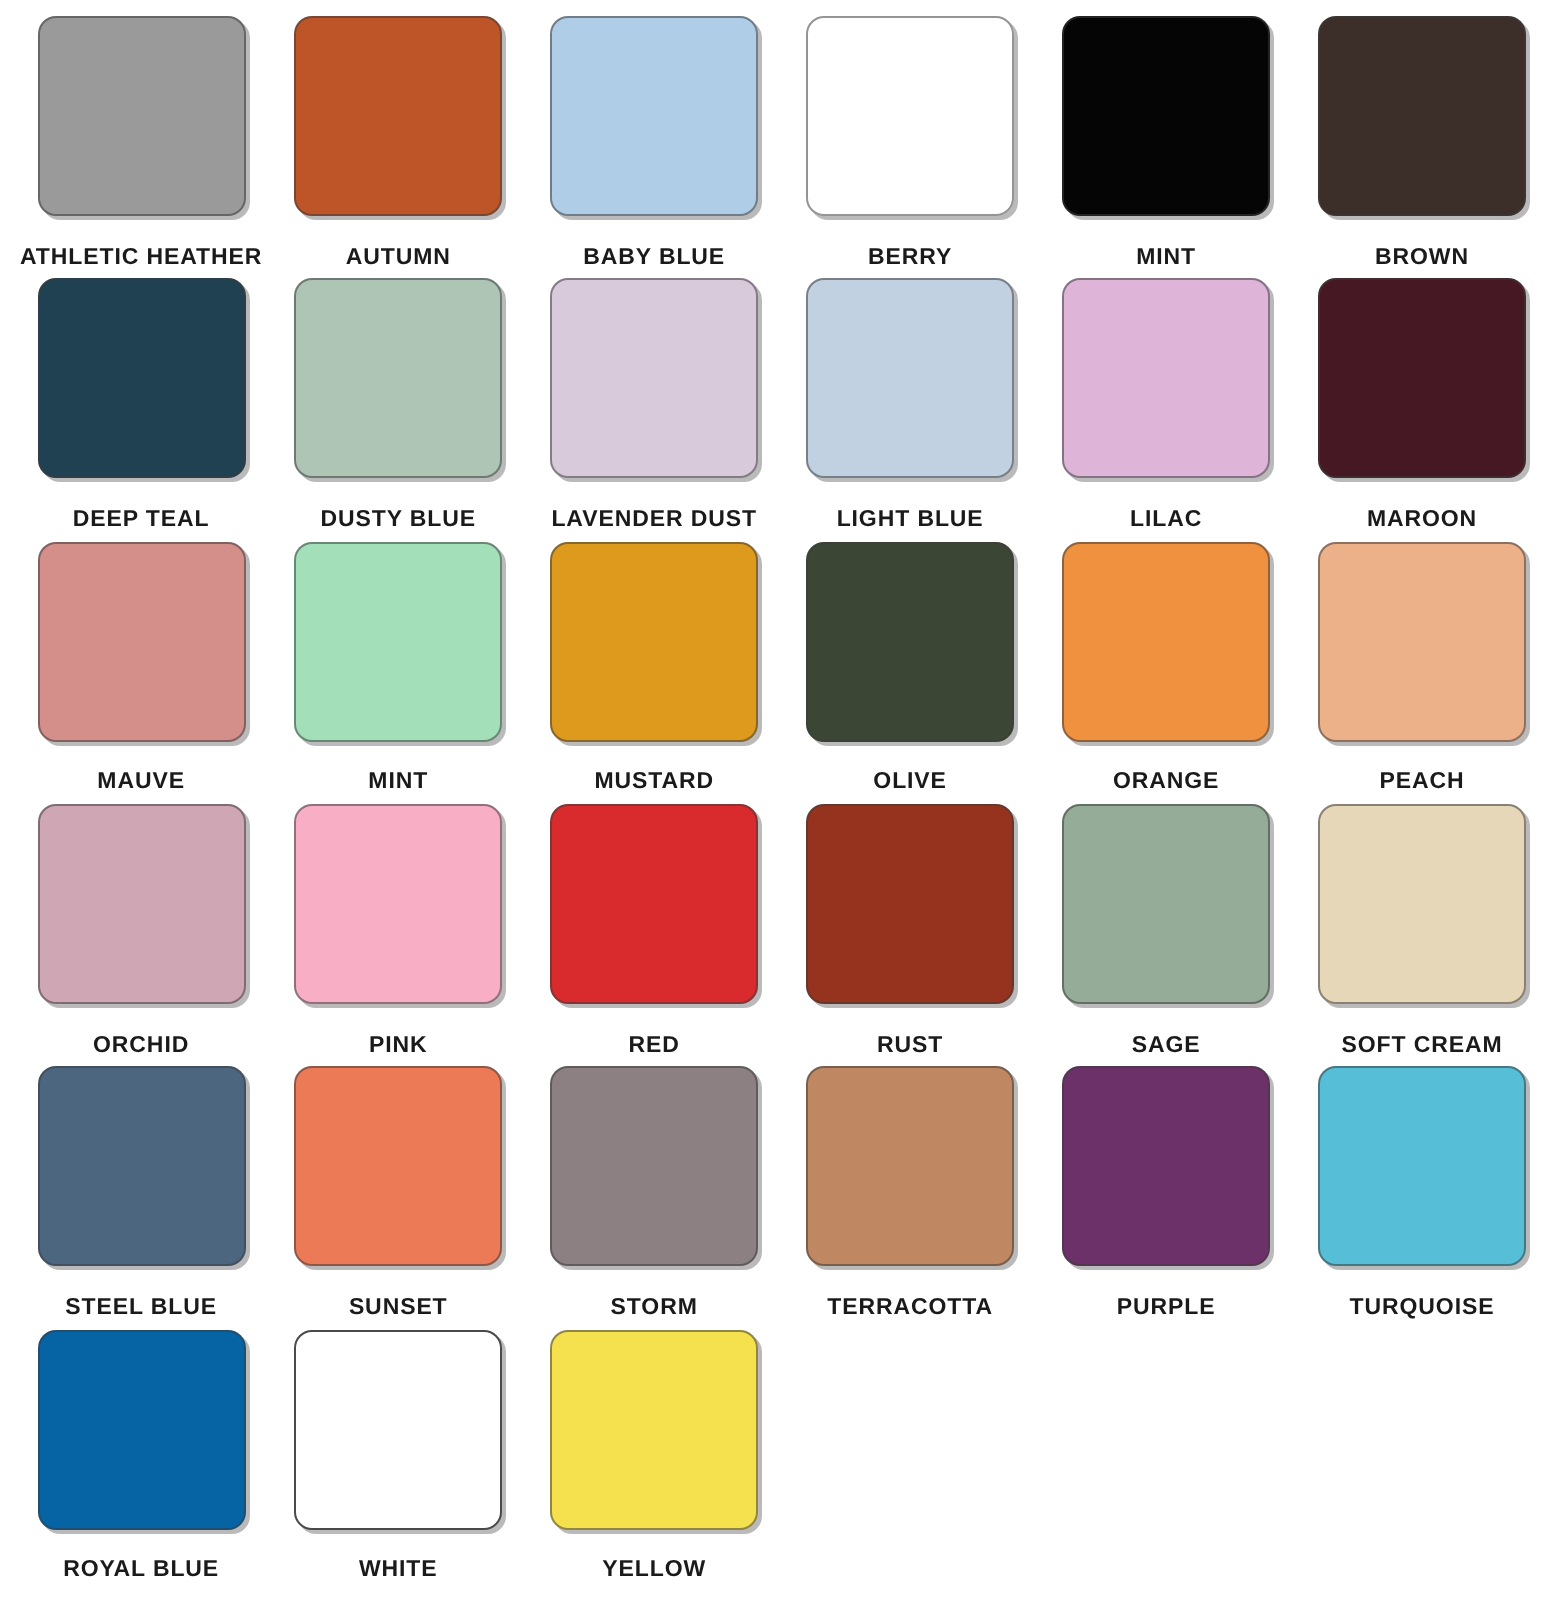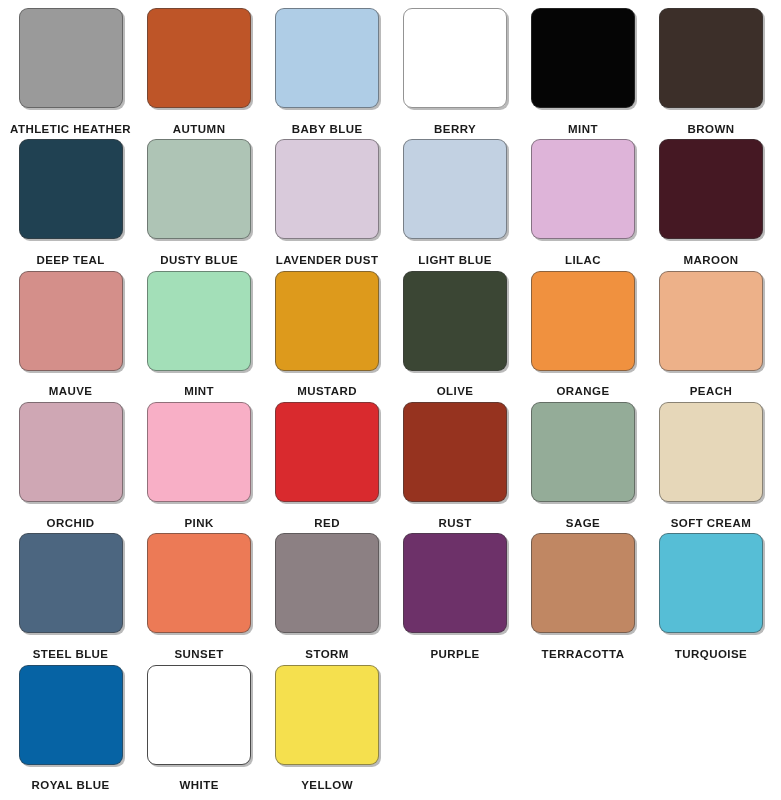--- a/index.html
+++ b/index.html
@@ -234,32 +234,32 @@
       <span class="swatch-label">SUNSET</span>
     </div>
     <div class="swatch-cell">
       <div class="swatch-chip-wrap">
         <div class="swatch-chip" style="background-color: rgb(140, 128, 131);"></div>
       </div>
       <span class="swatch-label">STORM</span>
     </div>
     <div class="swatch-cell">
       <div class="swatch-chip-wrap">
+        <div class="swatch-chip" style="background-color: rgb(192, 135, 99);"></div>
+      </div>
+      <span class="swatch-label">TERRACOTTA</span>
+    </div>
+    <div class="swatch-cell">
+      <div class="swatch-chip-wrap">
         <div class="swatch-chip" style="background-color: rgb(109, 49, 105);"></div>
       </div>
       <span class="swatch-label">PURPLE</span>
     </div>
     <div class="swatch-cell">
       <div class="swatch-chip-wrap">
-        <div class="swatch-chip" style="background-color: rgb(192, 135, 99);"></div>
-      </div>
-      <span class="swatch-label">TERRACOTTA</span>
-    </div>
-    <div class="swatch-cell">
-      <div class="swatch-chip-wrap">
         <div class="swatch-chip" style="background-color: rgb(86, 190, 214);"></div>
       </div>
       <span class="swatch-label">TURQUOISE</span>
     </div>
     <div class="swatch-cell">
       <div class="swatch-chip-wrap">
         <div class="swatch-chip" style="background-color: rgb(6, 99, 164);"></div>
       </div>
       <span class="swatch-label">ROYAL BLUE</span>
     </div>

